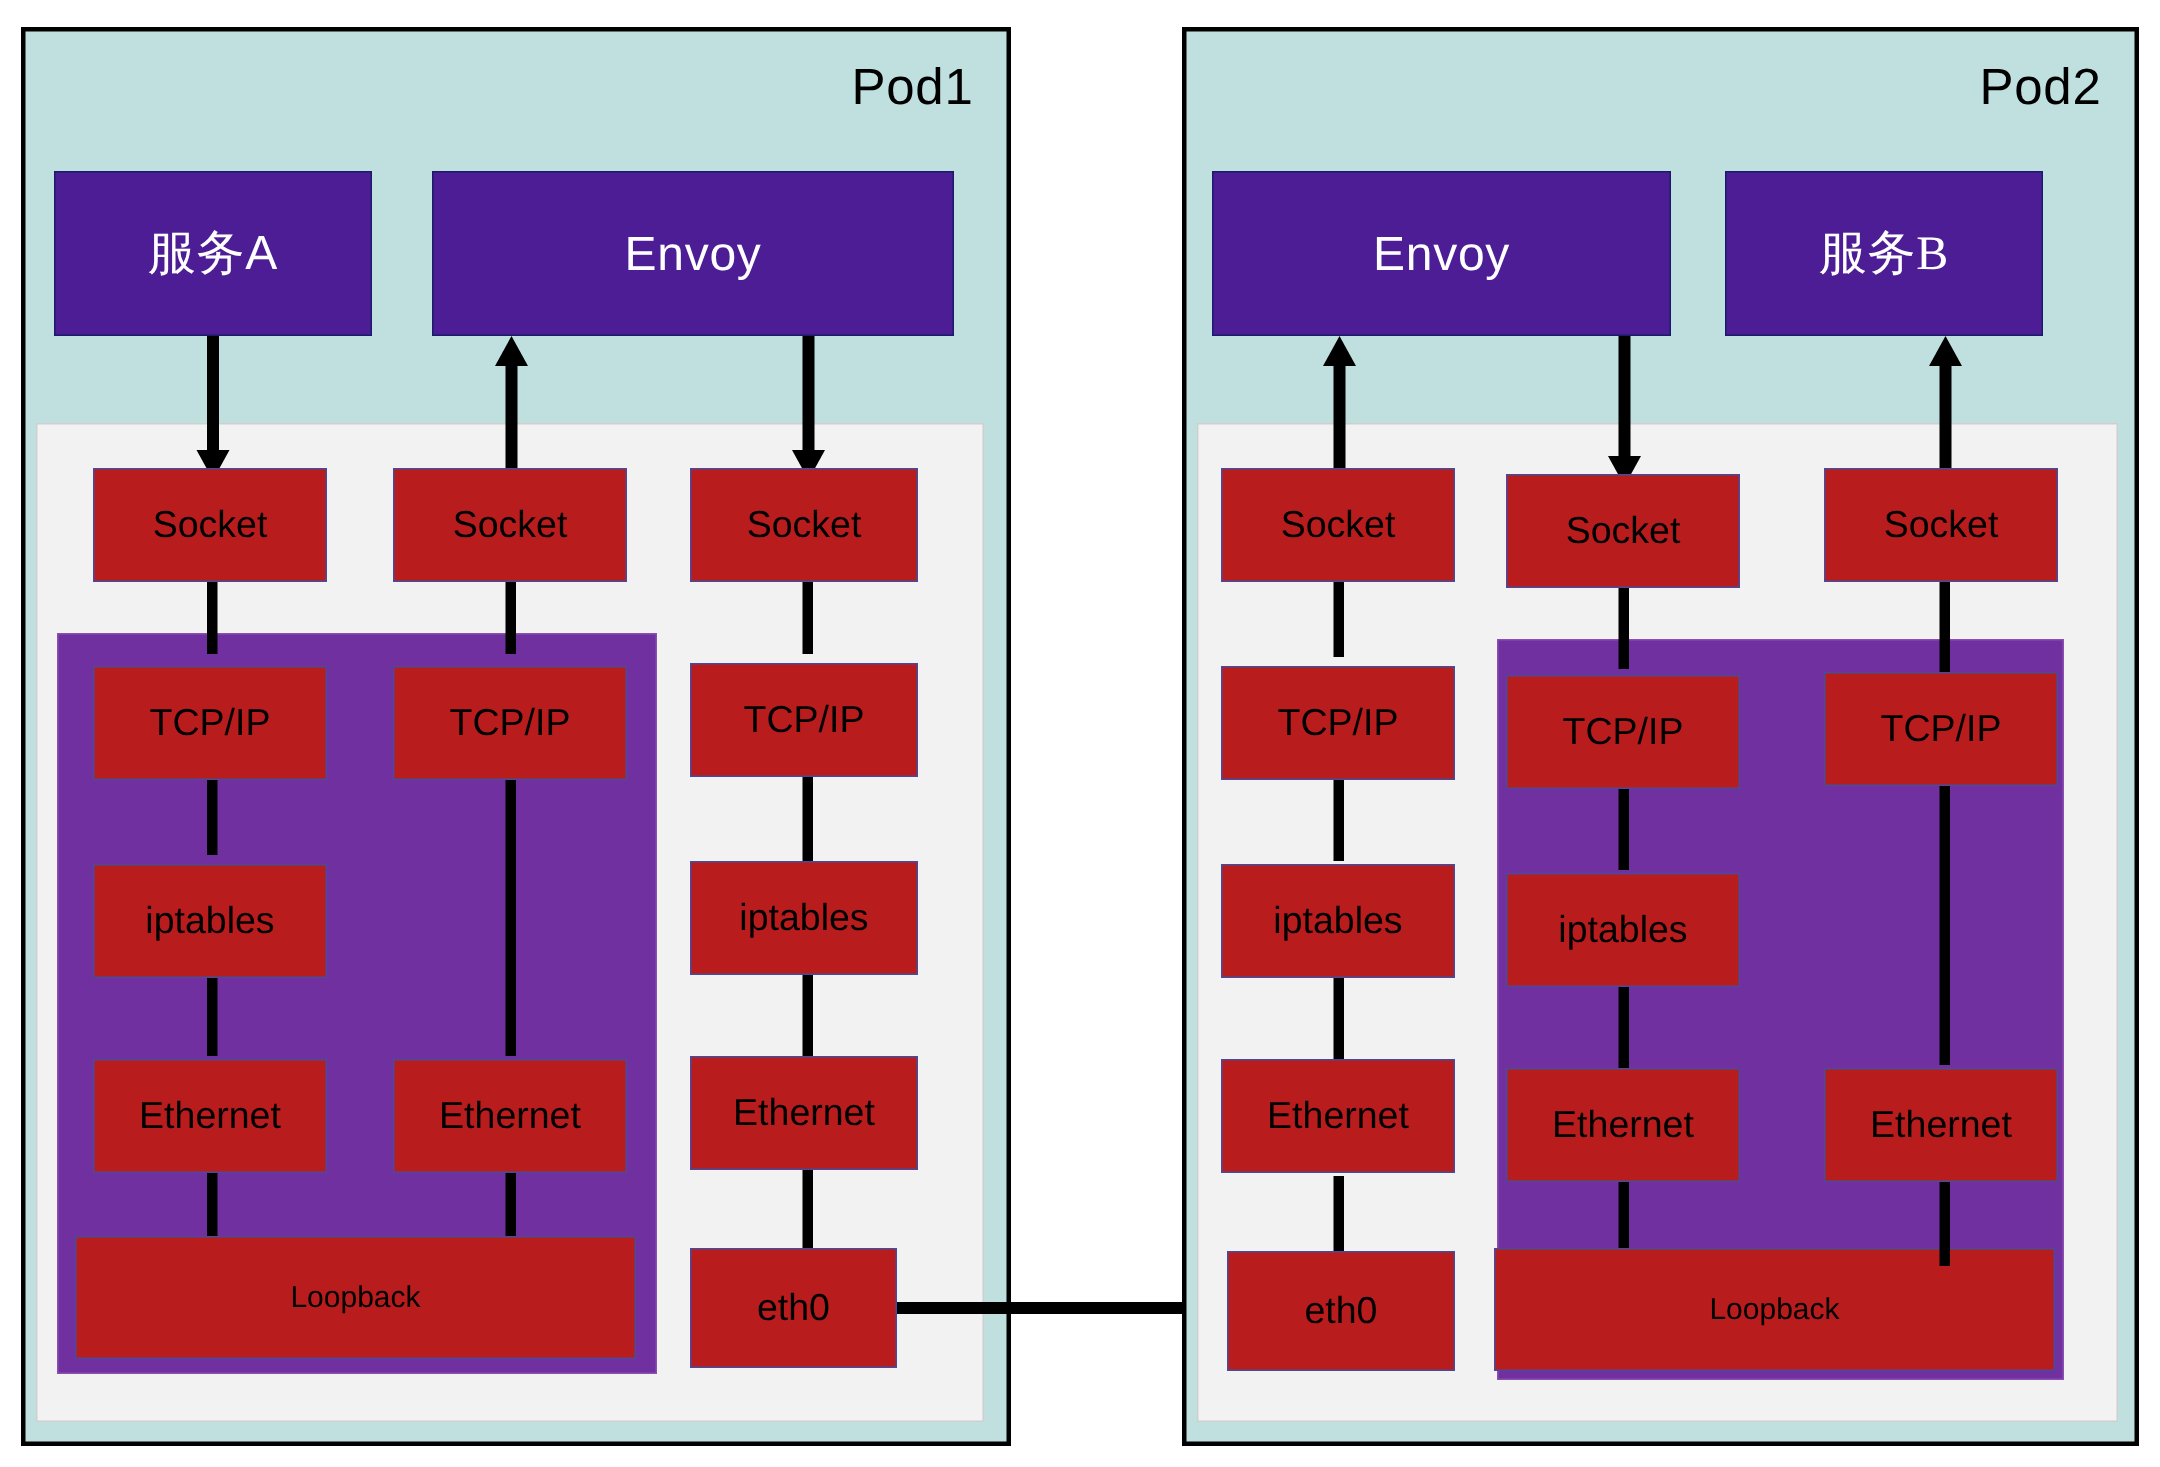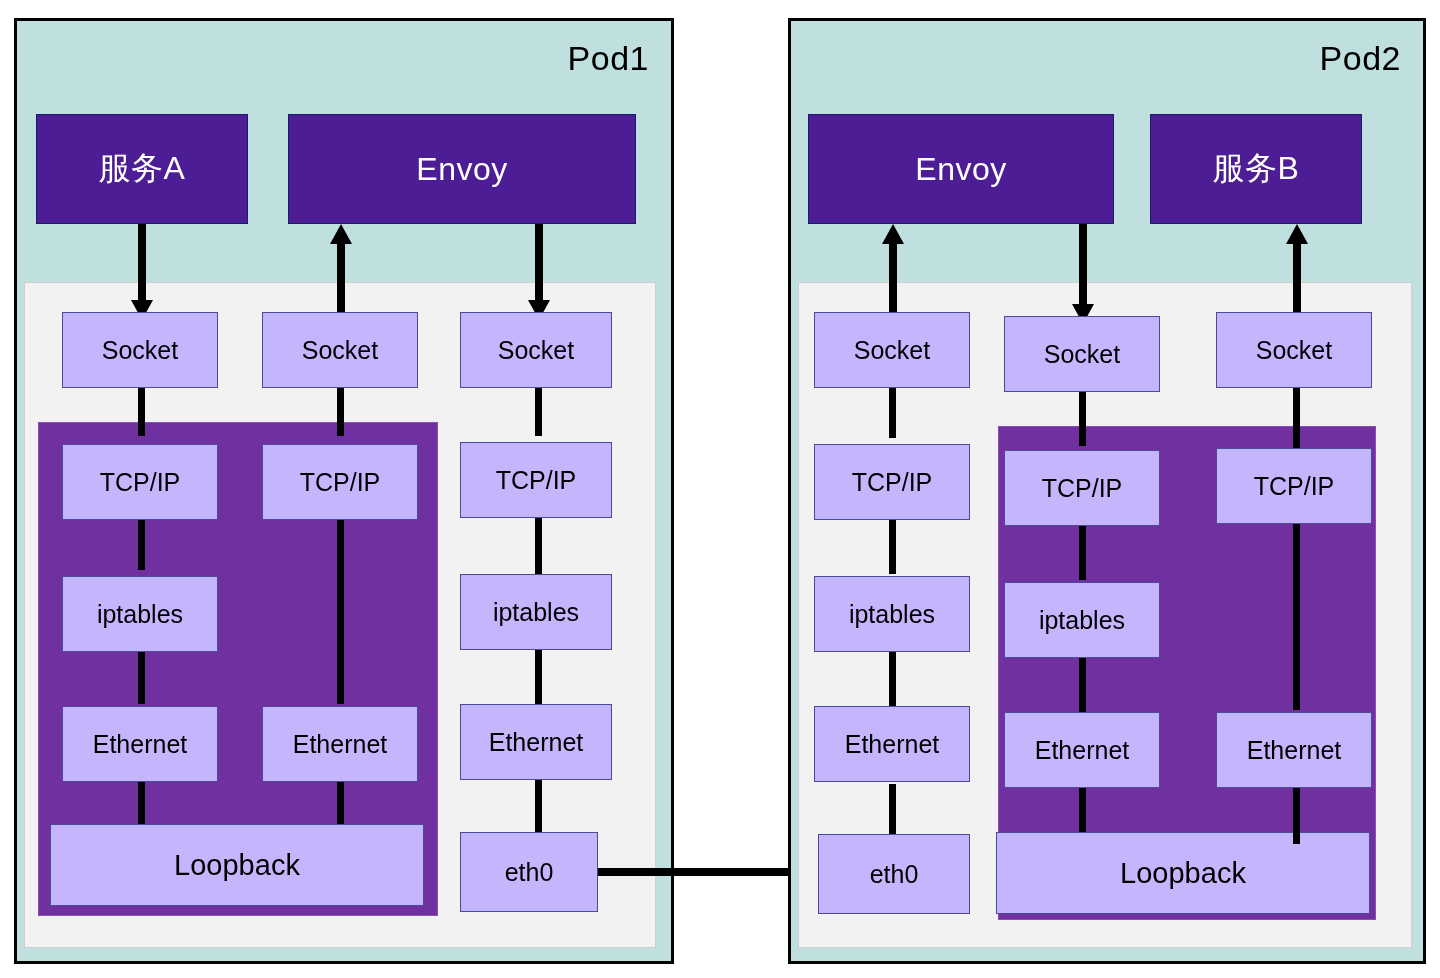--- a/index.html
+++ b/index.html
@@ -60,31 +60,31 @@
     display: flex;
     align-items: center;
     justify-content: center;
     font-size: 32px;
     letter-spacing: 0.5px;
   }
 
   
   .stack-box {
     position: absolute;
-    background: #c4b5fd;
+    background: #b91c1c;
     border: 1px solid #4a4a9a;
     box-sizing: border-box;
     color: #000000;
     display: flex;
     align-items: center;
     justify-content: center;
     font-size: 25px;
   }
   .stack-box.wide {
-    font-size: 29px;
+    font-size: 20px;
   }
 
   
   .link-v {
     position: absolute;
     background: #000000;
     width: 7px;
   }
 
   
@@ -203,21 +203,21 @@
   <div class="arrow-h" style="left:598px; top:861px; width:222px;">
     <div class="shaft" style="left:0; width:204px;"></div>
     <div class="head-right"></div>
   </div>
 
   <div class="pod" style="left:788px; top:18px; width:638px; height:946px;">
     <div class="pod-title">Pod2</div>
   </div>
 
   <div class="app-box" style="left:808px; top:114px; width:306px; height:110px;">Envoy</div>
-  <div class="app-box" style="left:1150px; top:114px; width:212px; height:110px;">服务B</div>
+  <div class="app-box" style="left:1150px; top:114px; width:212px; height:110px;font-family:Liberation Serif, serif;">服务B</div>
 
   <div class="kernel-panel" style="left:798px; top:282px; width:614px; height:666px;"></div>
 
   <div class="purple-region" style="left:998px; top:426px; width:378px; height:494px;"></div>
 
   <div class="arrow-v" style="left:882px; top:224px; height:96px;">
     <div class="shaft" style="bottom:0; height:78px;"></div>
     <div class="head-up"></div>
   </div>
   <div class="arrow-v" style="left:1072px; top:224px; height:100px;">

